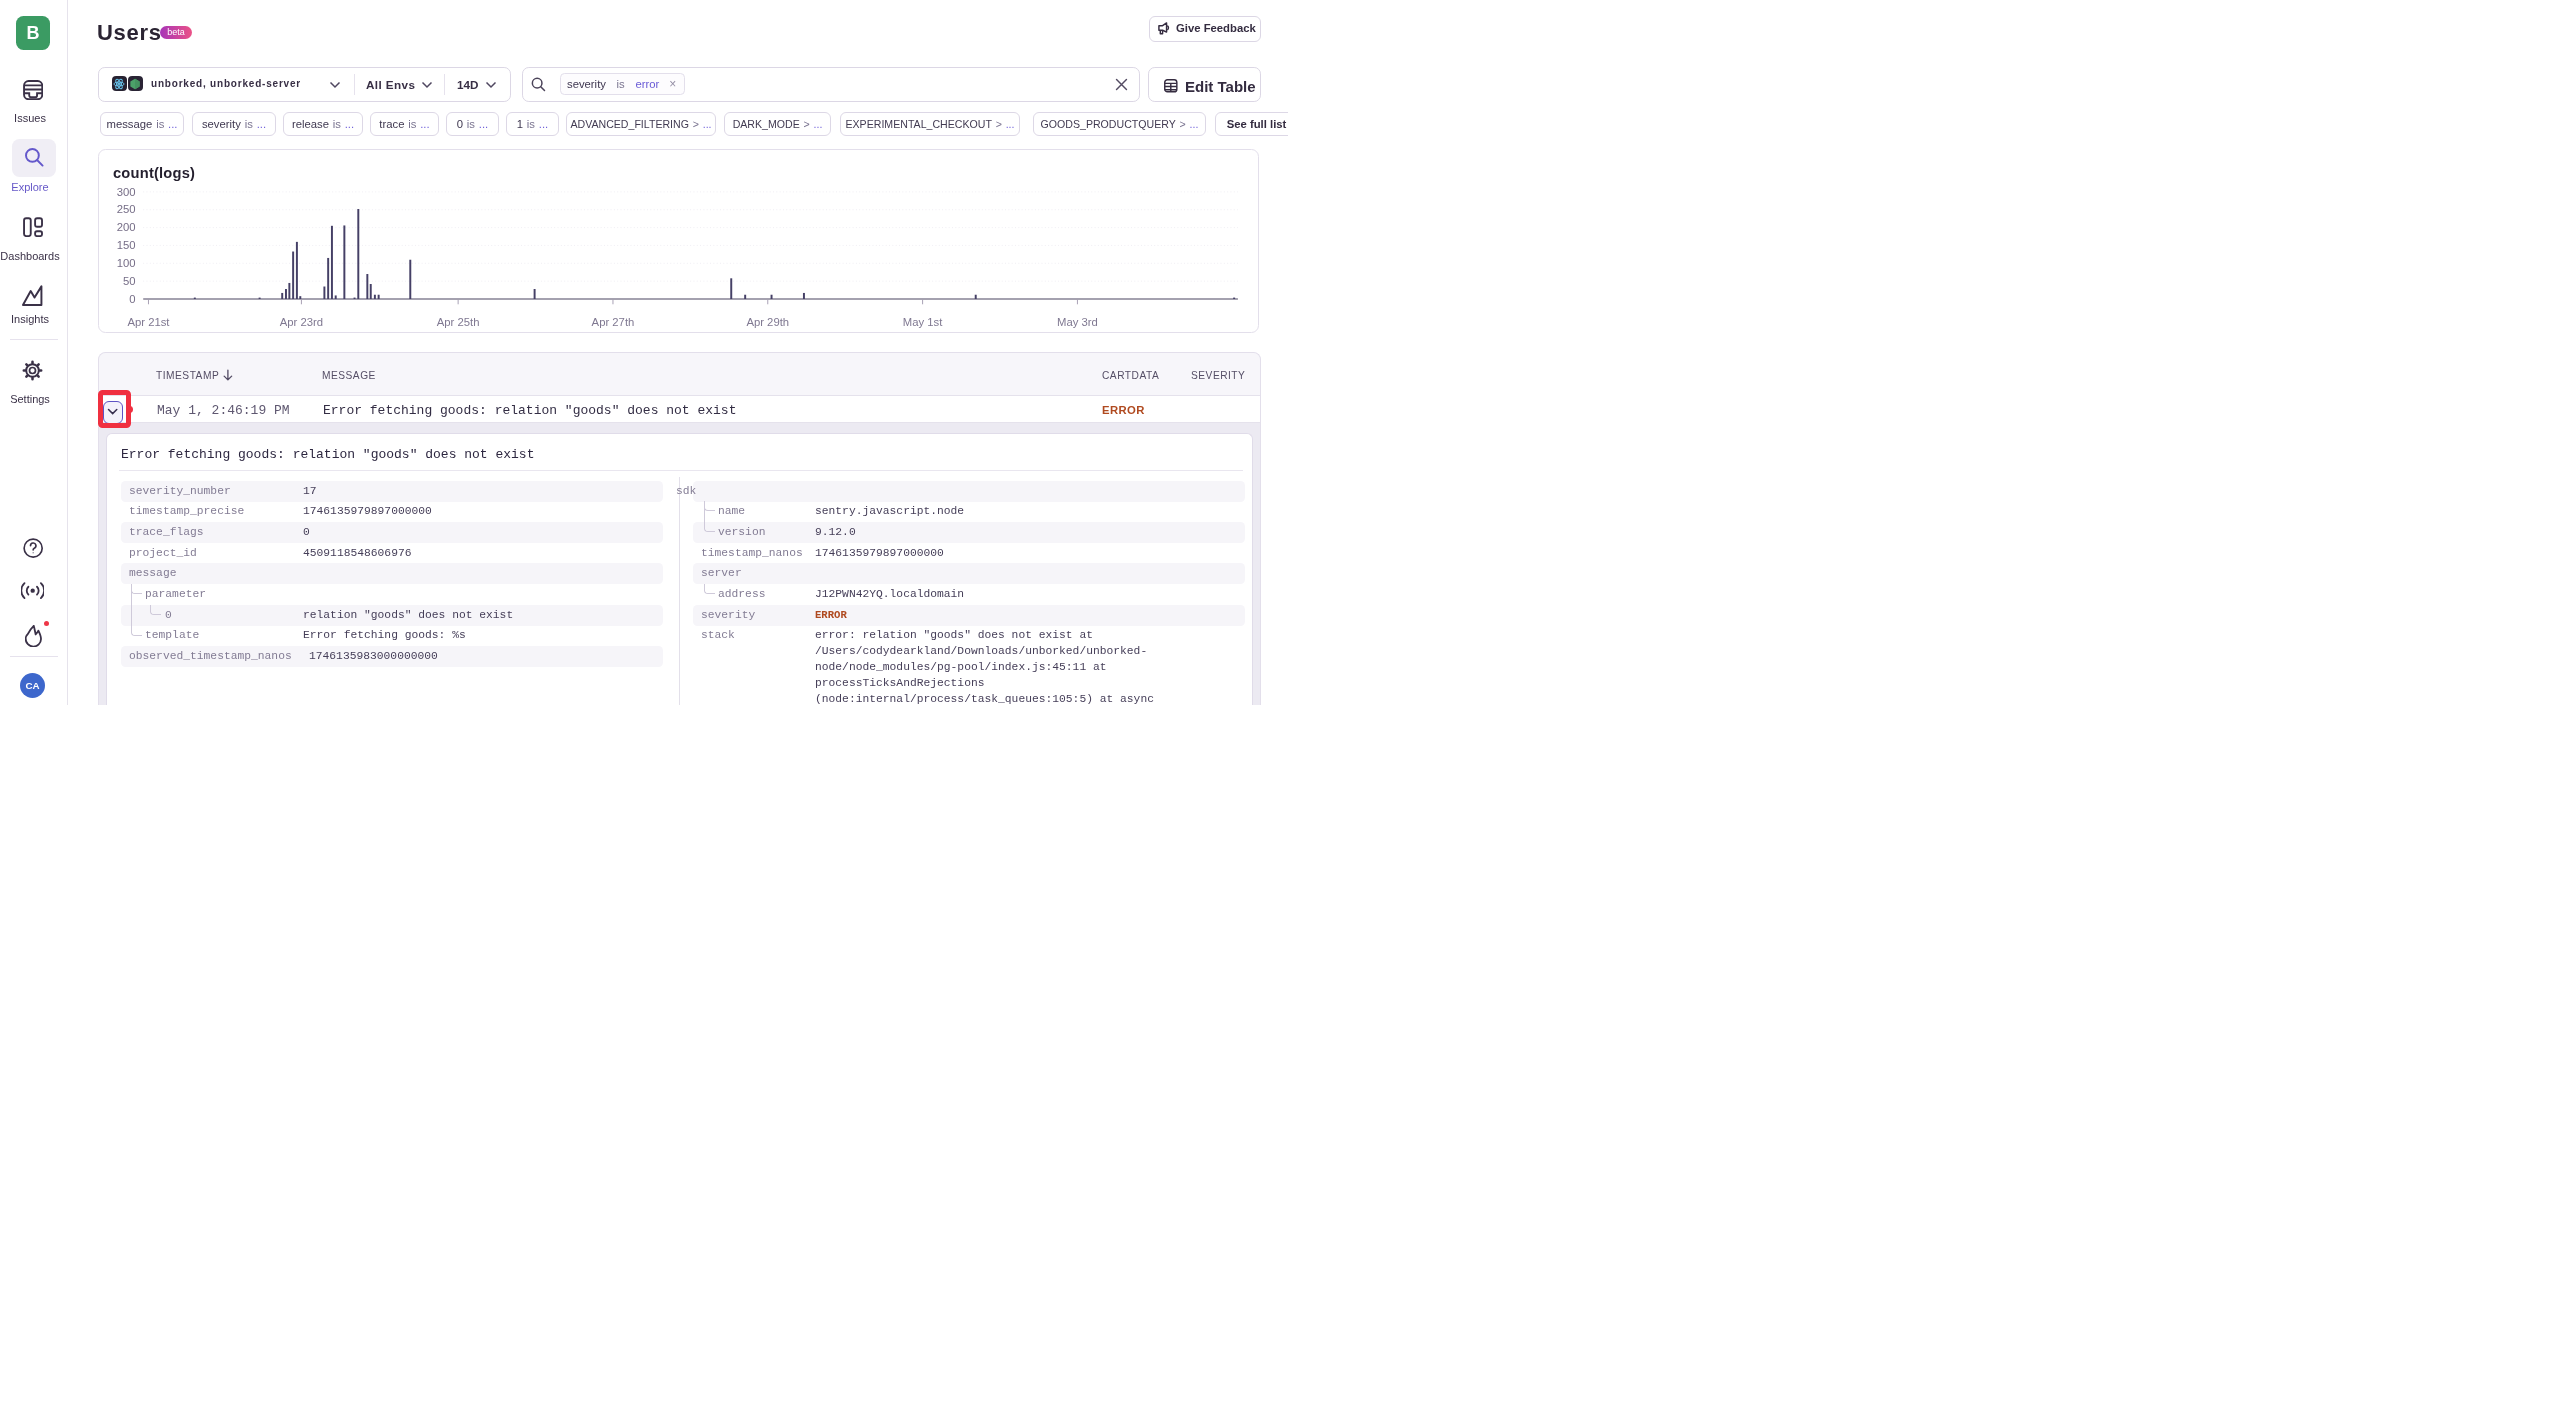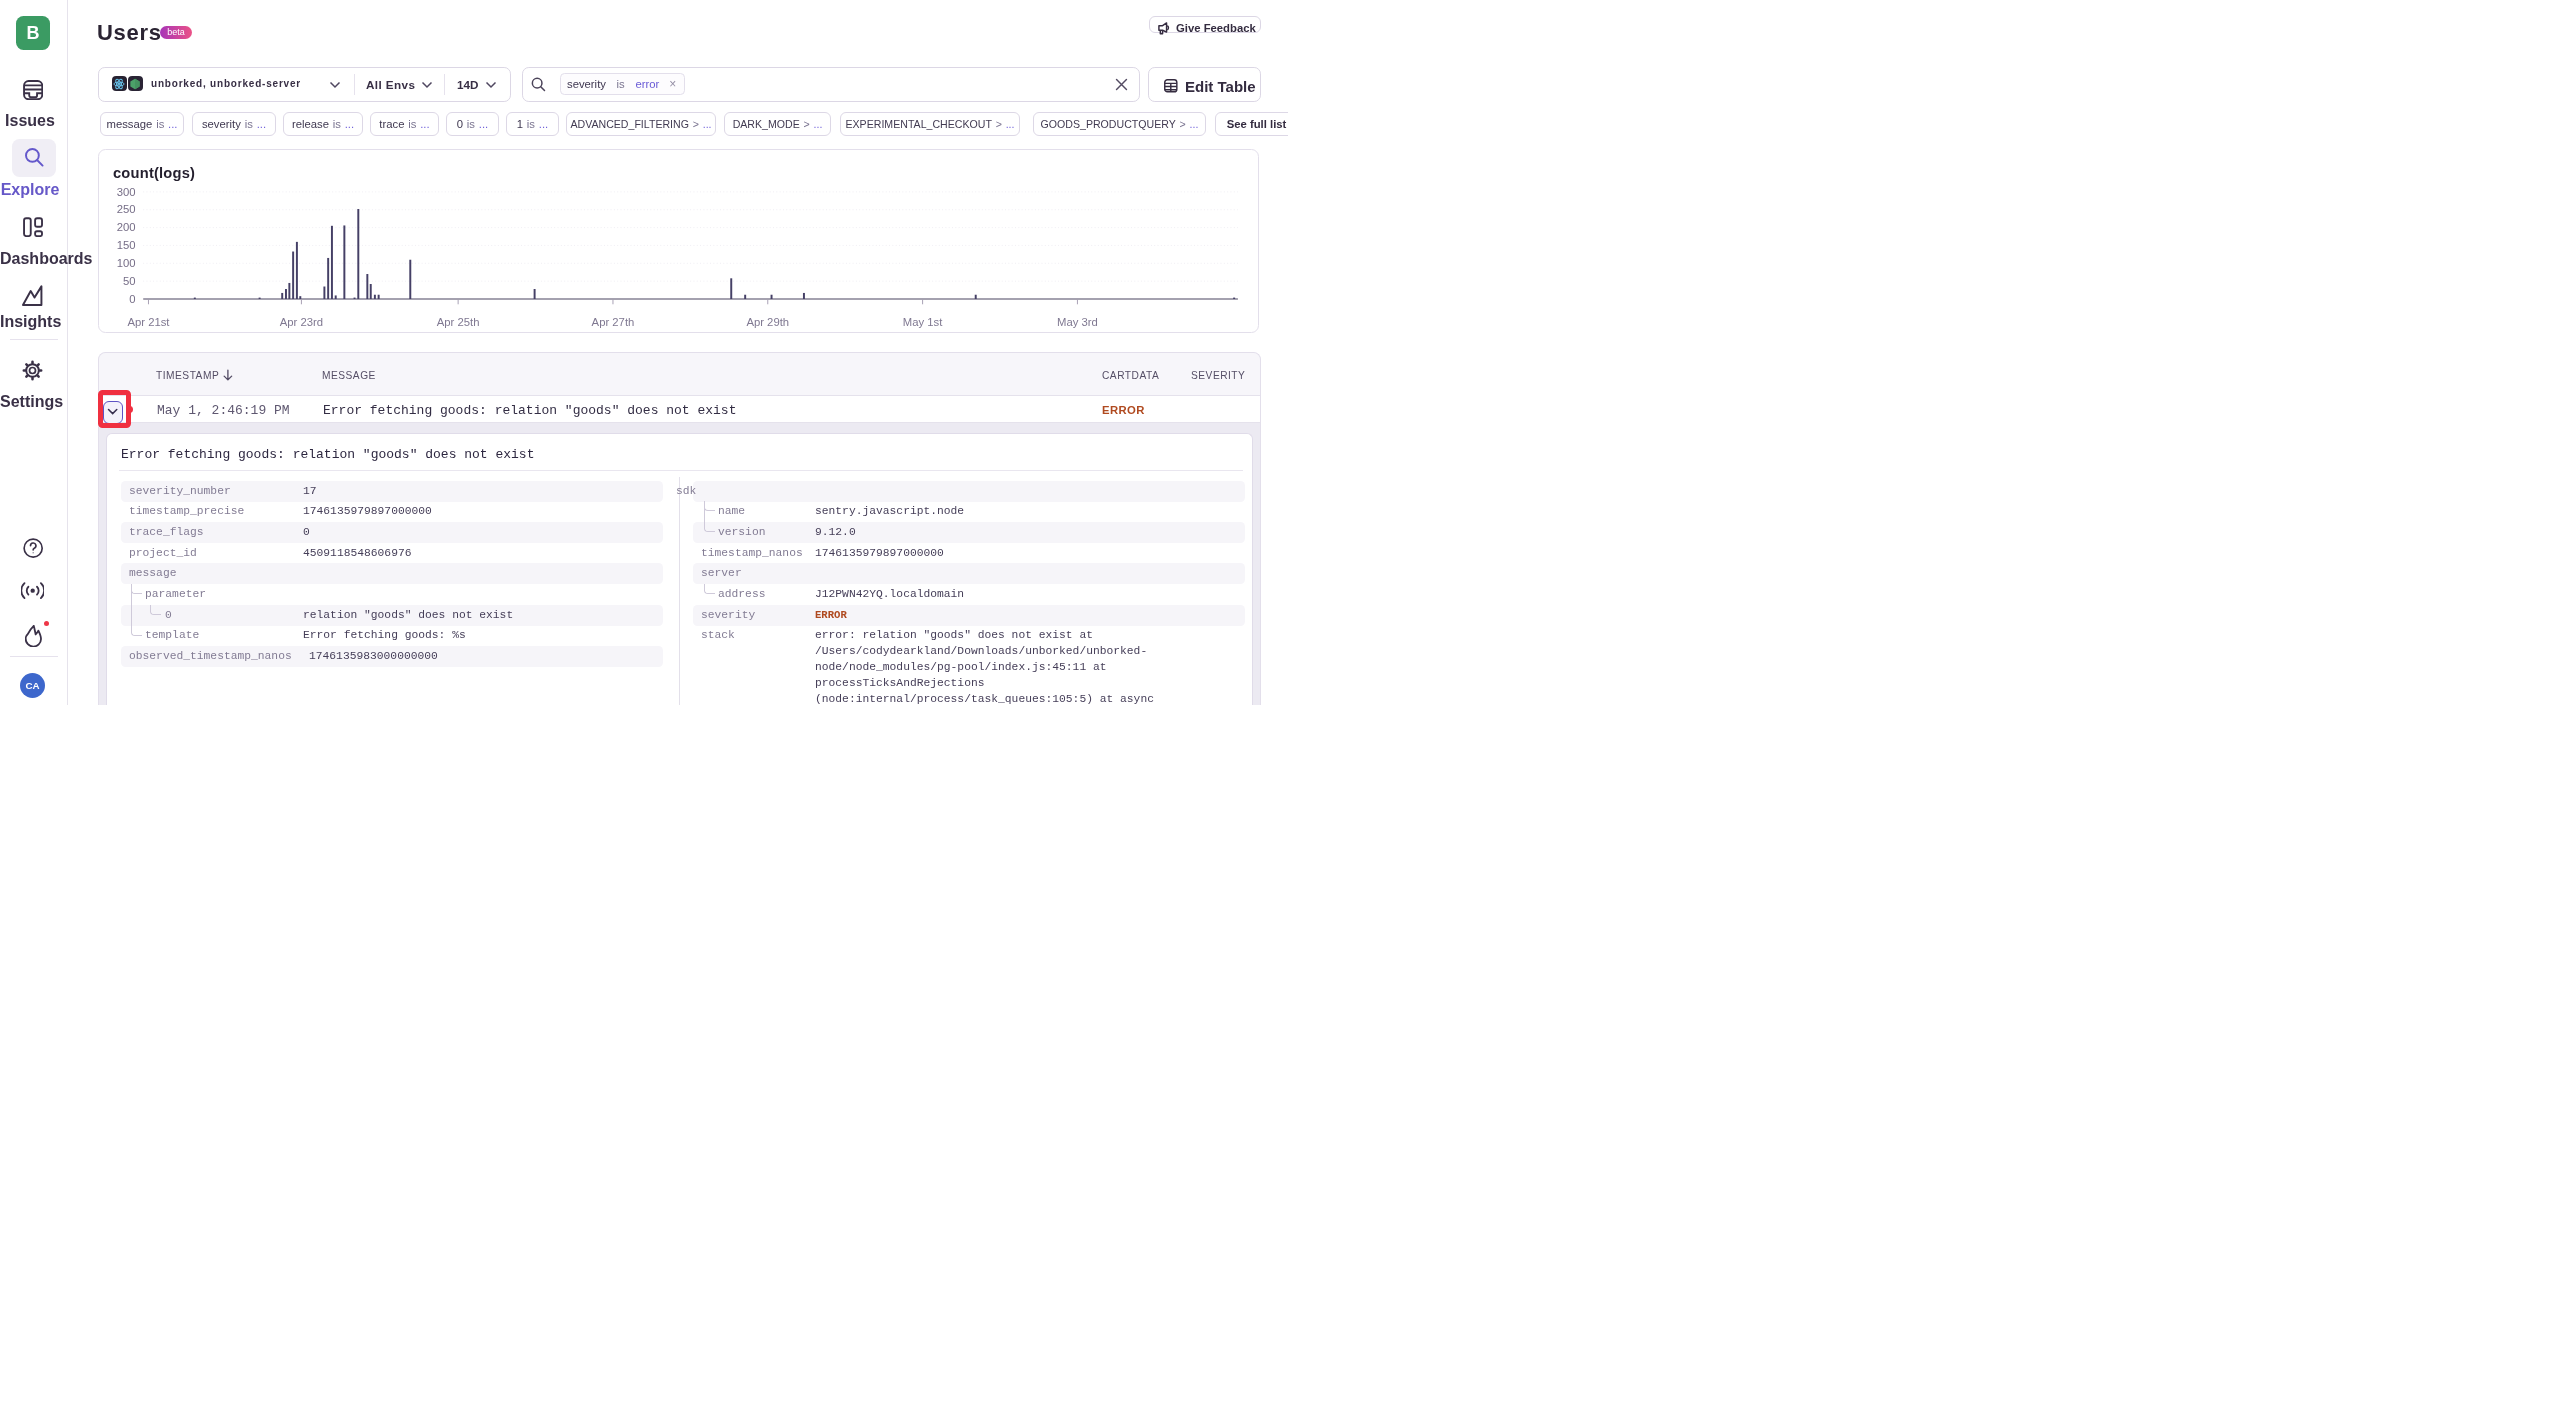--- a/index.html
+++ b/index.html
@@ -3,21 +3,21 @@
 <style>
 *{margin:0;padding:0;box-sizing:border-box}
 html,body{width:1288px;height:705px;overflow:hidden}
 body{font-family:"Liberation Sans",sans-serif;background:#fff;position:relative;color:#2b2433}
 .abs{position:absolute}
 .mono{font-family:"Liberation Mono",monospace}
 .b{font-weight:bold}
 svg{display:block}
 
 #side{position:absolute;left:0;top:0;width:68px;height:705px;background:#fff;border-right:0.8px solid #e6e3ec}
-.navlbl{position:absolute;left:0;width:60px;text-align:center;font-size:16px;font-weight:bold;color:#3a3147}
+.navlbl{position:absolute;left:0;width:60px;text-align:center;font-size:11px;font-weight:normal;color:#3a3147}
 
 .box{position:absolute;background:#fff;border:0.8px solid #dcd7e5;border-radius:6.8px}
 .chip{position:absolute;top:112px;height:24px;border:0.8px solid #ddd8e6;border-radius:6px;background:#fff;
  display:flex;align-items:center;justify-content:center;white-space:nowrap;font-size:11.3px;color:#3f3850}
 .chip .is{color:#7a7490;margin-left:3.8px}
 .chip .dots{color:#6f5fd9;margin-left:3.8px}
 .chip2{font-size:10.6px;color:#423b52}
 .chip2 .gt{color:#7a7490;margin:0 3.8px}
 .chip2 .dots{margin-left:0}
 .hdrname{font-size:10.2px;font-weight:normal;color:#554e66;letter-spacing:0.5px}
@@ -75,21 +75,21 @@
 </svg>
     <svg class="abs" style="left:24.5px;top:625px" width="17.3" height="22" viewBox="0 0 23 29" fill="none" stroke="#3a3147" stroke-width="2.4" stroke-linejoin="round">
 <path d="M11.6 .9 C8.6 3.9 5.6 7.8 3.9 11.6 C1.9 13.5 .9 15.9 .9 18.2 A10.2 10.2 0 0 0 21.3 18.4 C21.3 14.6 19.5 10.9 17.8 7.4 C16.6 9.7 15.4 11.3 14.2 12.4 C13.3 8.6 12.6 4.2 11.6 .9 Z"></path>
 </svg>
     <div class="abs" style="left:44px;top:621px;width:5.3px;height:5.3px;border-radius:50%;background:#ee3747"></div>
     <div class="abs dvd" style="left:9.8px;top:656px;width:48px;height:0.8px"></div>
     <div class="abs" style="left:20px;top:673px;width:25px;height:25px;border-radius:50%;background:#3d67cc;color:#fff;font-weight:bold;font-size:9.8px;text-align:center;line-height:25px">CA</div>
   </div>
 <div class="abs" style="left:97px;top:19.6px;font-size:22px;letter-spacing:0.7px;font-weight:bold;color:#2b2433">Users</div>
 <div class="abs" style="left:160px;top:26px;width:32px;height:13px;border-radius:6.8px;background:linear-gradient(90deg,#a735b8,#eb5287);color:#fff;font-size:9px;text-align:center;line-height:13px">beta</div>
-<div class="box" style="left:1149px;top:16px;width:112px;height:17px;border-radius:6px">
+<div class="box" style="left:1149px;top:16px;width:112px;height:26px;border-radius:6px">
 <svg class="abs" style="left:7.5px;top:4.9px" width="13" height="13" viewBox="0 0 17 17" fill="none" stroke="#352c40" stroke-width="1.9" stroke-linejoin="round">
 <path d="M1.2 4.8 H6 L11.2 1.2 V13.2 L6 10.8 H1.2 Z"></path>
 <path d="M3 11 V15.3 H6 V11"></path>
 <path d="M12.2 4.7 a3.4 3.4 0 0 1 0 5.6"></path>
 </svg>
 <div class="abs" style="left:26px;top:4.9px;font-size:11.3px;font-weight:bold;color:#342c40">Give Feedback</div>
 </div>
 <div class="box" style="left:98px;top:67px;width:413px;height:35px"></div>
 <div class="abs" style="left:112px;top:76px;width:14.7px;height:15px;border-radius:4.1px;background:#272231"></div>
 <svg class="abs" style="left:113px;top:78px" width="12" height="12" viewBox="-6 -6 12 12" fill="none" stroke="#66c0e8" stroke-width="1">

